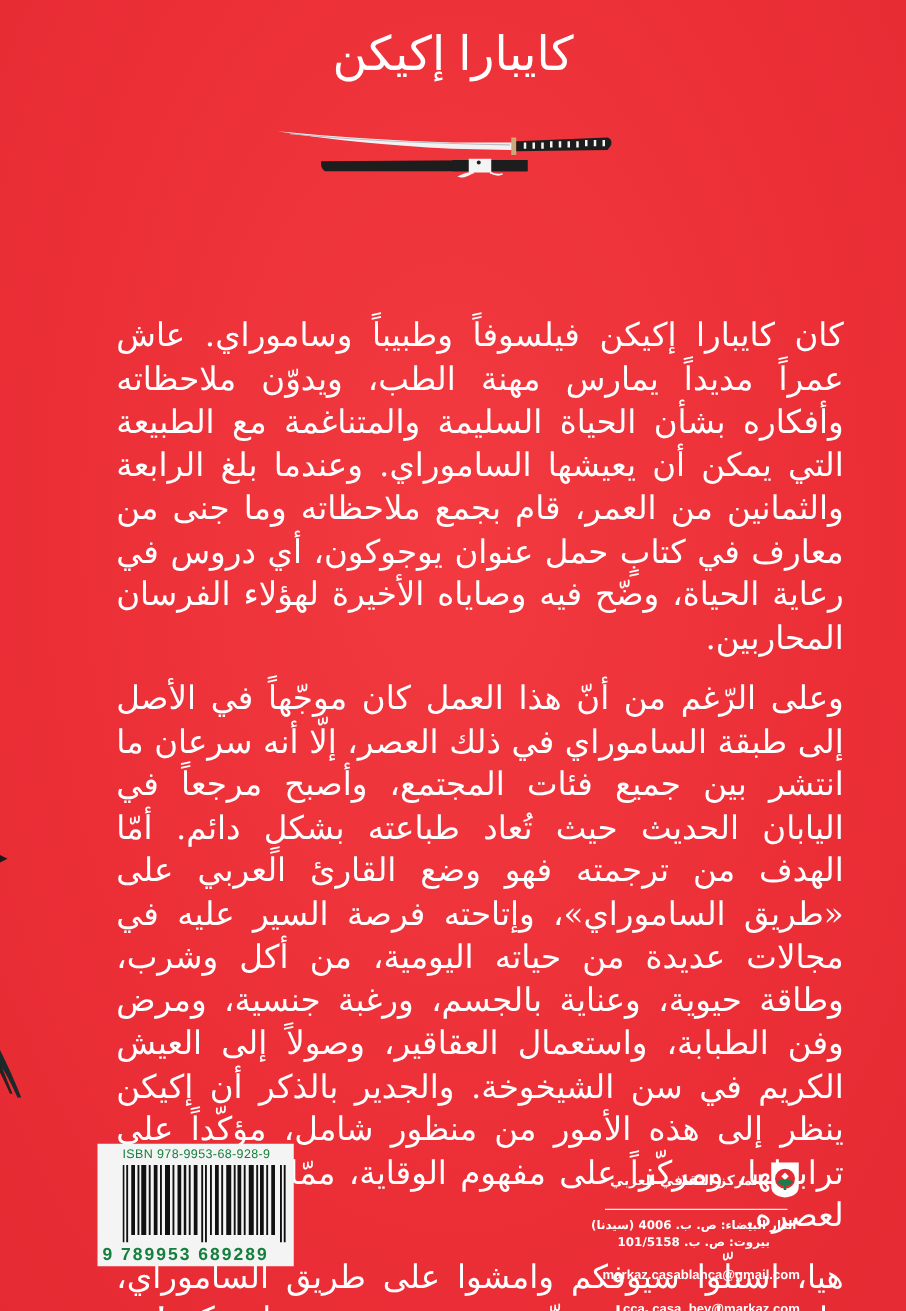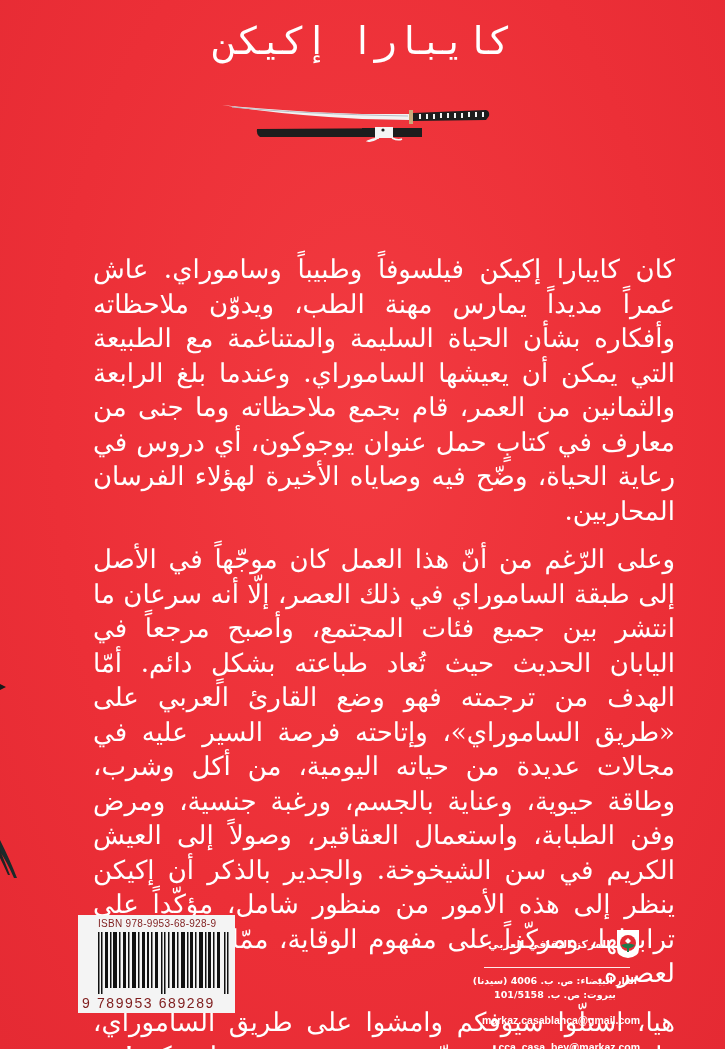--- a/index.html
+++ b/index.html
@@ -9,21 +9,21 @@
     background: radial-gradient(ellipse at 50% 40%, #f23a40 0%, #ec2f37 60%, #e52a33 100%);
     font-family: "DejaVu Sans", sans-serif;
     color: #fff;
     position: relative;
   }
   .cover { position: absolute; inset: 0; }
 
   .author {
     position: absolute; top: 18px; left: 0; width: 725px;
     text-align: center; font-size: 38px; line-height: 52px;
-    font-family: Liberation Mono, monospace; font-weight: normal;
+    font-family: Liberation Sans, sans-serif; font-weight: normal;
     letter-spacing: 1px; direction: rtl;
   }
 
   .sword-wrap { position: absolute; left: 222px; top: 95px; width: 270px; height: 50px; }
   .sword-wrap svg { display: block; }
 
   .title {
     position: absolute; top: 158px; left: 0; width: 725px;
     text-align: center; font-size: 54px; line-height: 70px;
     font-weight: bold; direction: rtl; letter-spacing: 3px;
@@ -37,30 +37,30 @@
     font-size: 26px; line-height: 34.5px;
   }
   .body-text p { margin: 0 0 14px 0; }
 
   .brush {
     position: absolute; left: 0; top: 660px; width: 30px; height: 220px;
   }
 
   .barcode-box {
     position: absolute; left: 78px; top: 915px; width: 157px; height: 98px;
-    background: #f4f4f4; color: #7f1d1d;
+    background: #f4f4f4; color: #15803d;
   }
   .isbn-label {
     position: absolute; top: 3px; left: 20px; font-size: 10px;
     font-family: "Liberation Sans", sans-serif; letter-spacing: 0.3px;
   }
   .bars { position: absolute; top: 17px; left: 20px; width: 132px; height: 62px; }
   .barcode-digits {
     position: absolute; bottom: 2px; left: 4px; font-size: 14px;
-    font-family: "Liberation Sans", sans-serif; letter-spacing: 1.6px;
+    font-family: "Liberation Sans", sans-serif; letter-spacing: 1.6px; font-weight: bold;
   }
 
   .publisher {
     position: absolute; left: 470px; top: 925px; width: 170px; height: 100px;
     direction: rtl;
   }
   .pub-head { display: flex; align-items: center; justify-content: flex-start; gap: 6px; height: 38px; }
   .pub-logo { width: 24px; height: 30px; }
   .pub-name { font-size: 11px; font-weight: bold; font-family: "DejaVu Sans", sans-serif; }
   .pub-rule { height: 1px; background: #fff; margin: 4px 0 6px 0; opacity: 0.9; width: 146px; margin-right: 10px; }

